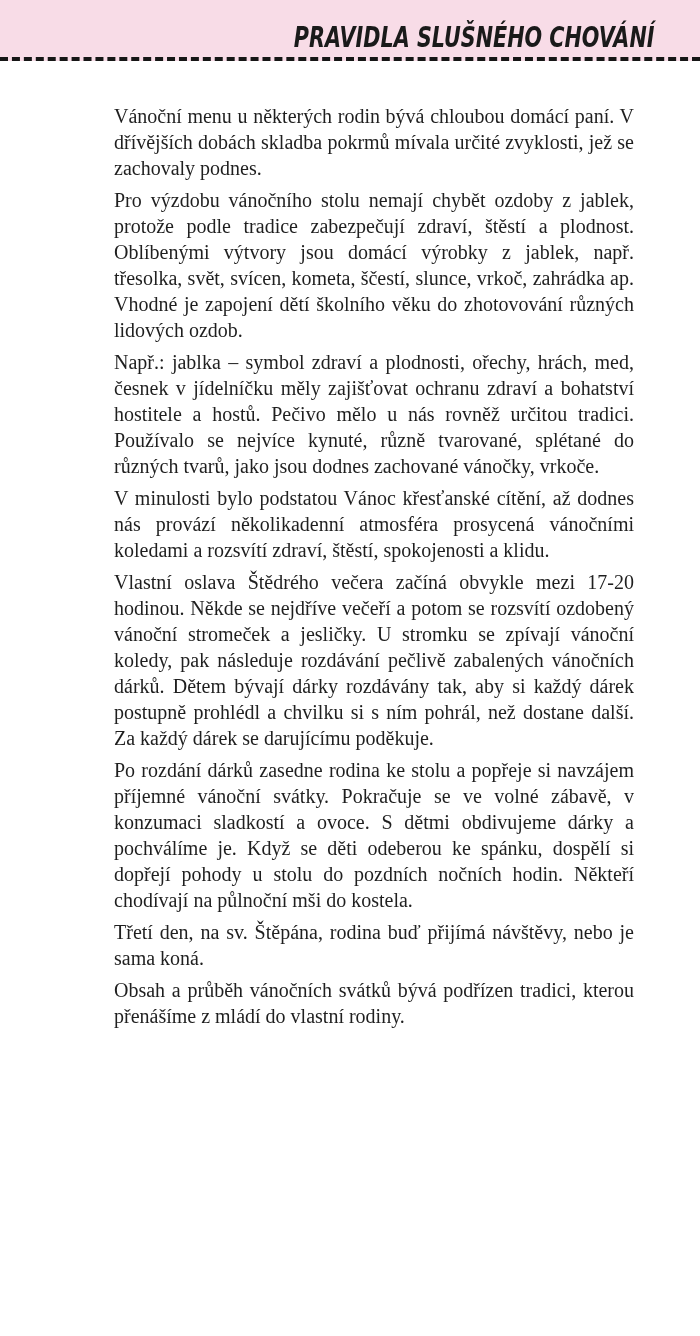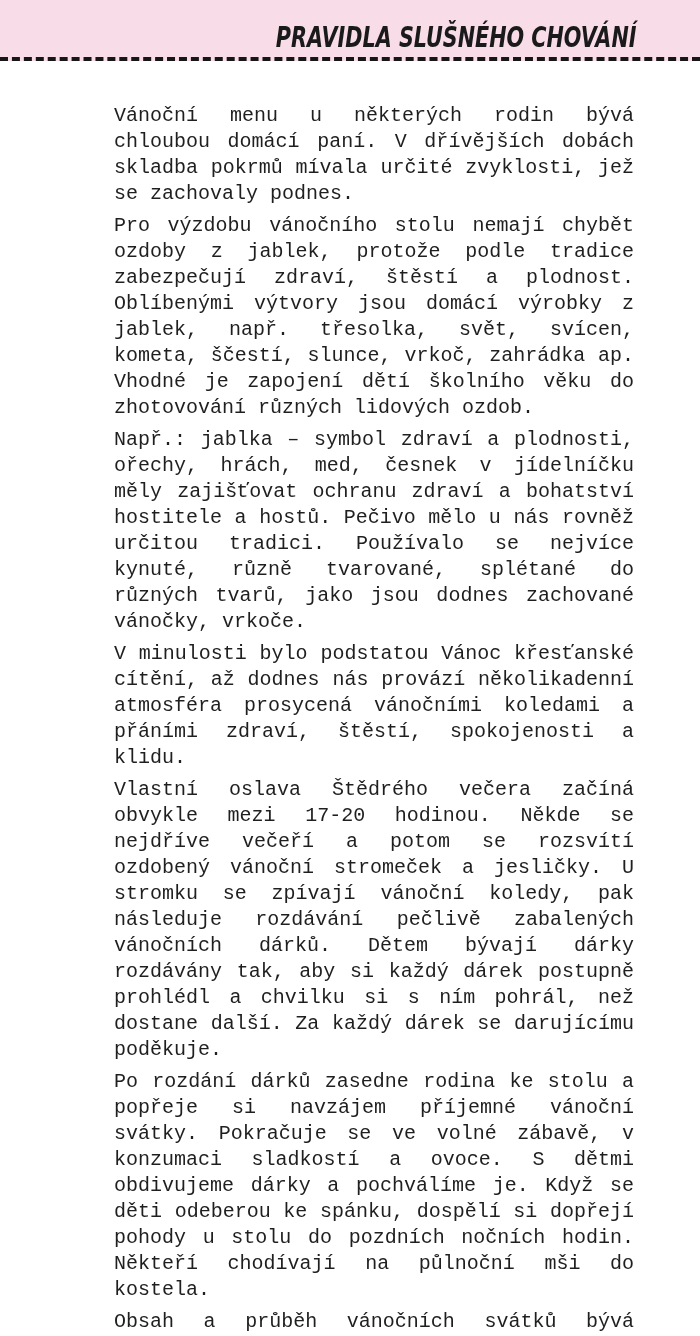--- a/index.html
+++ b/index.html
@@ -17,21 +17,21 @@
   
   .page-header {
     box-sizing: border-box;
     width: 700px;
     height: 61px;
     background: #f8dce7;
     border-bottom: 4px dashed #161616;
     display: flex;
     justify-content: flex-end;
     align-items: flex-end;
-    padding: 0 64px 5px 0;
+    padding: 0 46px 5px 0;
   }
   .header-title {
     display: inline-block;
     font-family: "DejaVu Sans", sans-serif;
     font-style: italic;
     font-weight: 700;
     font-size: 28px;
     line-height: 1;
     letter-spacing: 0px;
     color: #1a1a1a;
@@ -40,21 +40,21 @@
     transform-origin: 100% 100%;
   }
 
   
   .content {
     box-sizing: border-box;
     padding: 42px 66px 0 114px;
   }
   .content p {
     margin: 0 0 6px 0;
-    font-family: Liberation Mono, monospace;
+    font-family: Liberation Serif, serif;
     font-size: 20px;
     line-height: 26px;
     color: #1f1f1f;
     text-align: justify;
     hyphens: auto;
     -webkit-hyphens: auto;
   }
   .content p:last-of-type {
     margin-bottom: 0;
   }
@@ -63,18 +63,19 @@
 <body>
 
 <header class="page-header">
   <span class="header-title">PRAVIDLA SLUŠNÉHO CHOVÁNÍ</span>
 </header>
 
 <main class="content">
   <p>Vánoční menu u některých rodin bývá chloubou domácí paní. V dřívějších dobách skladba pokrmů mívala určité zvyklosti, jež se zachovaly podnes.</p>
   <p>Pro výzdobu vánočního stolu nemají chybět ozdoby z jablek, protože podle tradice zabezpečují zdraví, štěstí a plodnost. Oblíbenými výtvory jsou domácí výrobky z jablek, např. třesolka, svět, svícen, kometa, ščestí, slunce, vrkoč, zahrádka ap. Vhodné je zapojení dětí školního věku do zhotovování různých lidových ozdob.</p>
   <p>Např.: jablka – symbol zdraví a plodnosti, ořechy, hrách, med, česnek v jídelníčku měly zajišťovat ochranu zdraví a bohatství hostitele a hostů. Pečivo mělo u nás rovněž určitou tradici. Používalo se nejvíce kynuté, různě tvarované, splétané do různých tvarů, jako jsou dodnes zachované vánočky, vrkoče.</p>
-  <p>V minulosti bylo podstatou Vánoc křesťanské cítění, až dodnes nás provází několikadenní atmosféra prosycená vánočními koledami a přáními zdraví, štěstí, spokojenosti a klidu.</p>
+  <p>V minulosti bylo podstatou Vánoc křesťanské cítění, až dodnes nás provází několikadenní atmosféra prosycená vánočními koledami a rozsvítí zdraví, štěstí, spokojenosti a klidu.</p>
   <p>Vlastní oslava Štědrého večera začíná obvykle mezi 17-20 hodinou. Někde se nejdříve večeří a potom se rozsvítí ozdobený vánoční stromeček a jesličky. U stromku se zpívají vánoční koledy, pak následuje rozdávání pečlivě zabalených vánočních dárků. Dětem bývají dárky rozdávány tak, aby si každý dárek postupně prohlédl a chvilku si s ním pohrál, než dostane další. Za každý dárek se darujícímu poděkuje.</p>
   <p>Po rozdání dárků zasedne rodina ke stolu a popřeje si navzájem příjemné vánoční svátky. Pokračuje se ve volné zábavě, v konzumaci sladkostí a ovoce. S dětmi obdivujeme dárky a pochválíme je. Když se děti odeberou ke spánku, dospělí si dopřejí pohody u stolu do pozdních nočních hodin. Někteří chodívají na půlnoční mši do kostela.</p>
+  <p>Třetí den, na sv. Štěpána, rodina buď přijímá návštěvy, nebo je sama koná.</p>
   <p>Obsah a průběh vánočních svátků bývá podřízen tradici, kterou přenášíme z mládí do vlastní rodiny.</p>
 
 </main>
 
 </body></html>

